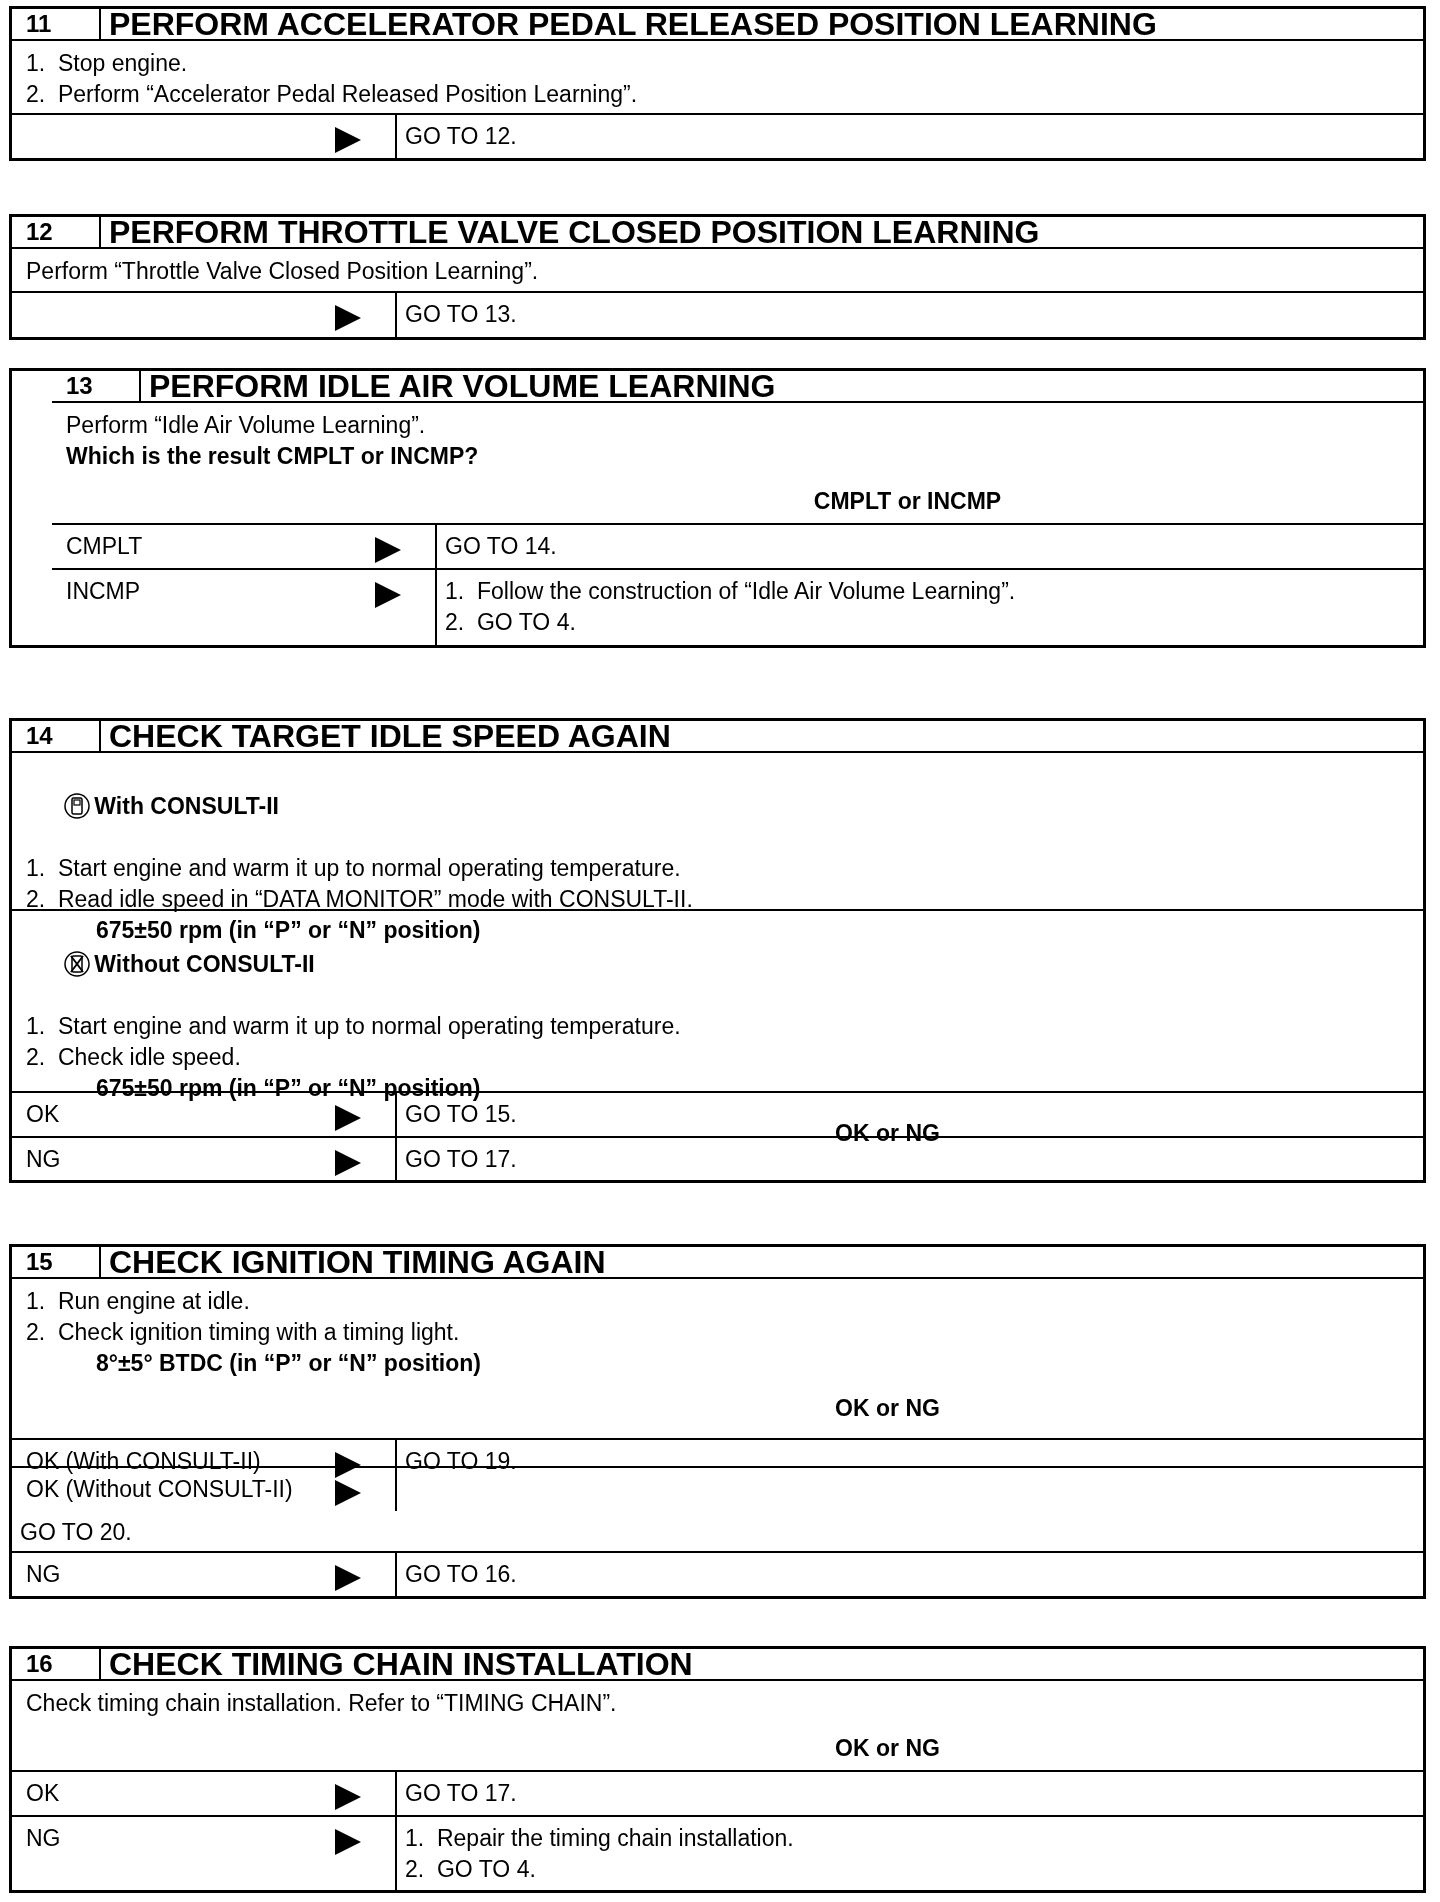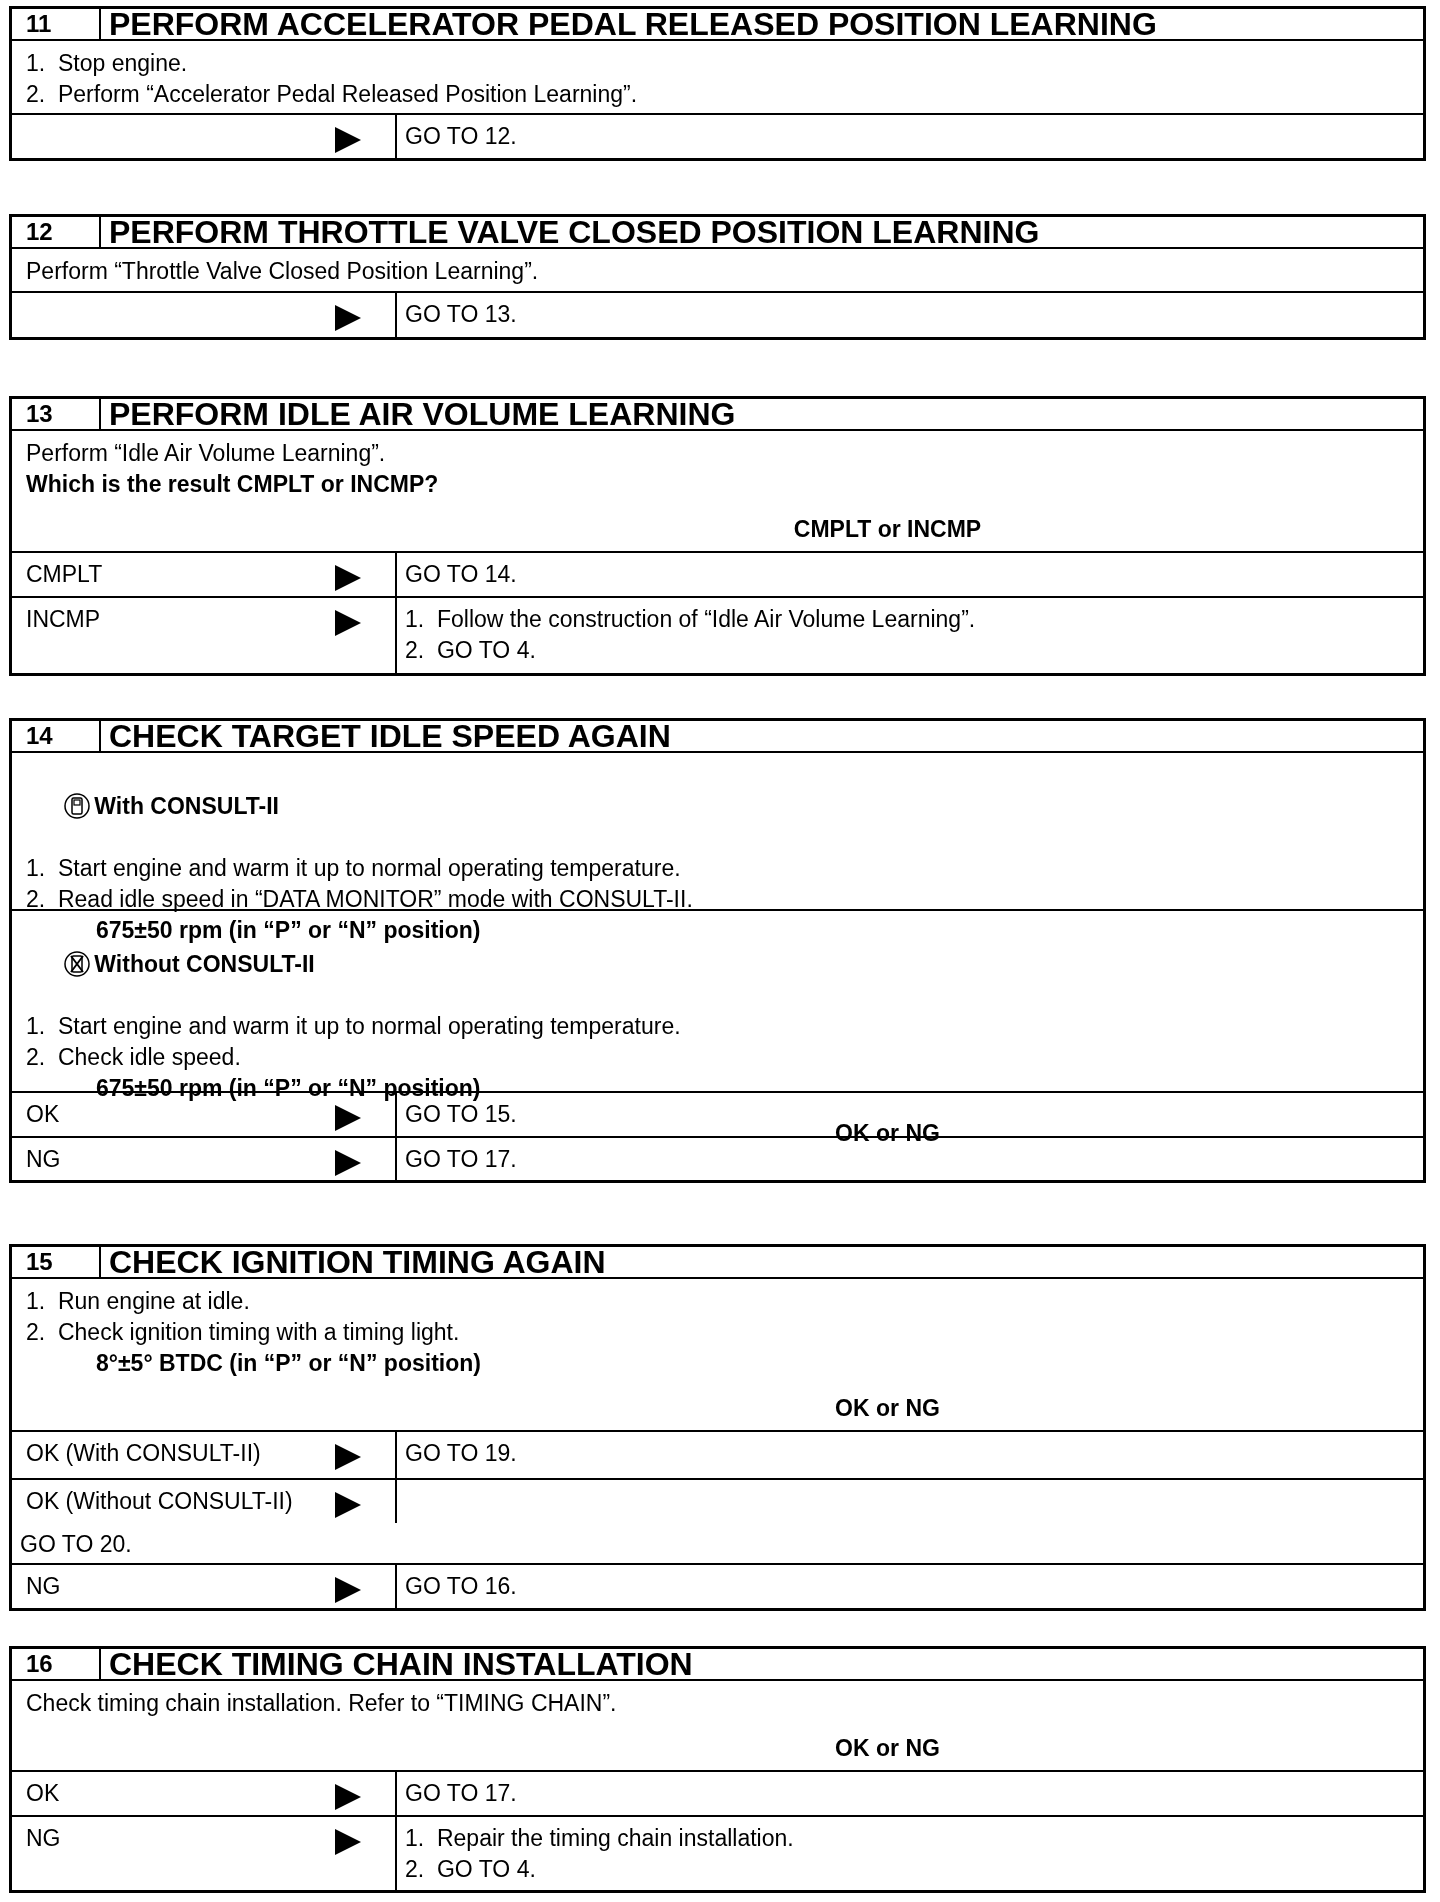--- a/index.html
+++ b/index.html
@@ -68,21 +68,21 @@
     <div class="left">
       <span class="lbl"></span>
       <span class="arrow"></span>
     </div>
     <div class="right">
       <div>GO TO 13.</div>
     </div>
   </div>
 </div>
 
-<div class="tbl" style="top:396px;">
+<div class="tbl" style="top:368px;padding-left:40px;">
   <div class="row hdr">
     <div class="num">13</div>
     <div class="title">PERFORM IDLE AIR VOLUME LEARNING</div>
   </div>
   <div class="row body" style="height:122px;">
     <div class="line">Perform “Idle Air Volume Learning”.</div>
     <div class="line bold">Which is the result CMPLT or INCMP?</div>
     <div class="center" style="margin-top:14px;">CMPLT or INCMP</div>
   </div>
   <div class="row res" style="height:45px;">
@@ -161,21 +161,21 @@
   <div class="row hdr">
     <div class="num">15</div>
     <div class="title">CHECK IGNITION TIMING AGAIN</div>
   </div>
   <div class="row body" style="height:153px;">
     <div class="line">1.  Run engine at idle.</div>
     <div class="line">2.  Check ignition timing with a timing light.</div>
     <div class="indent">8°±5° BTDC (in “P” or “N” position)</div>
     <div class="center" style="margin-top:14px;">OK or NG</div>
   </div>
-  <div class="row res" style="height:48px;">
+  <div class="row res" style="height:28px;margin-top:8px;">
     <div class="left">
       <span class="lbl">OK (With CONSULT-II)</span>
       <span class="arrow"></span>
     </div>
     <div class="right">
       <div>GO TO 19.</div>
     </div>
   </div>
   <div class="row res" style="height:85px;flex-direction:column;">
     <div class="left">

